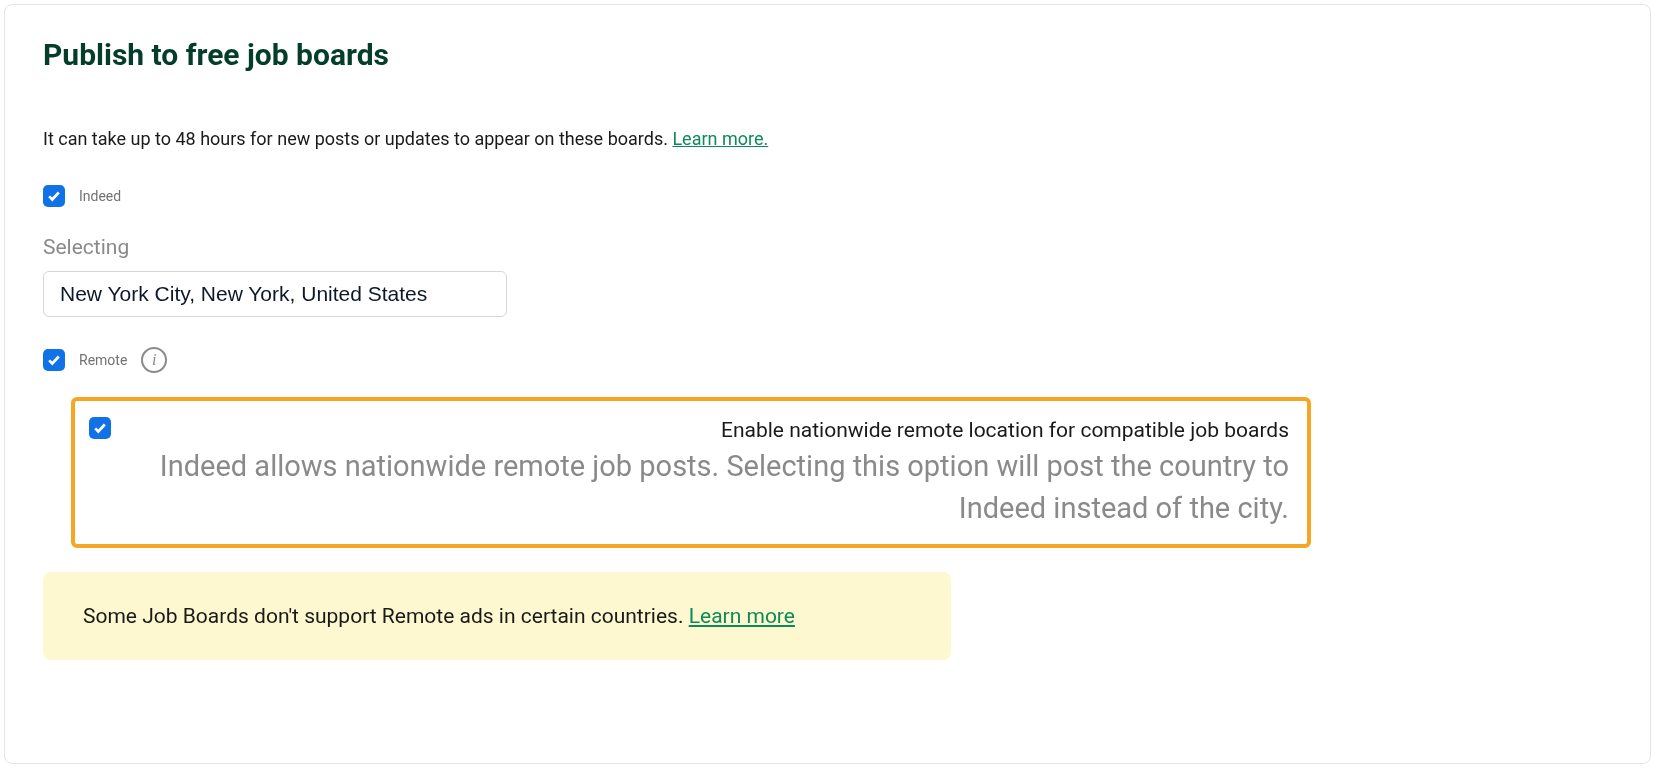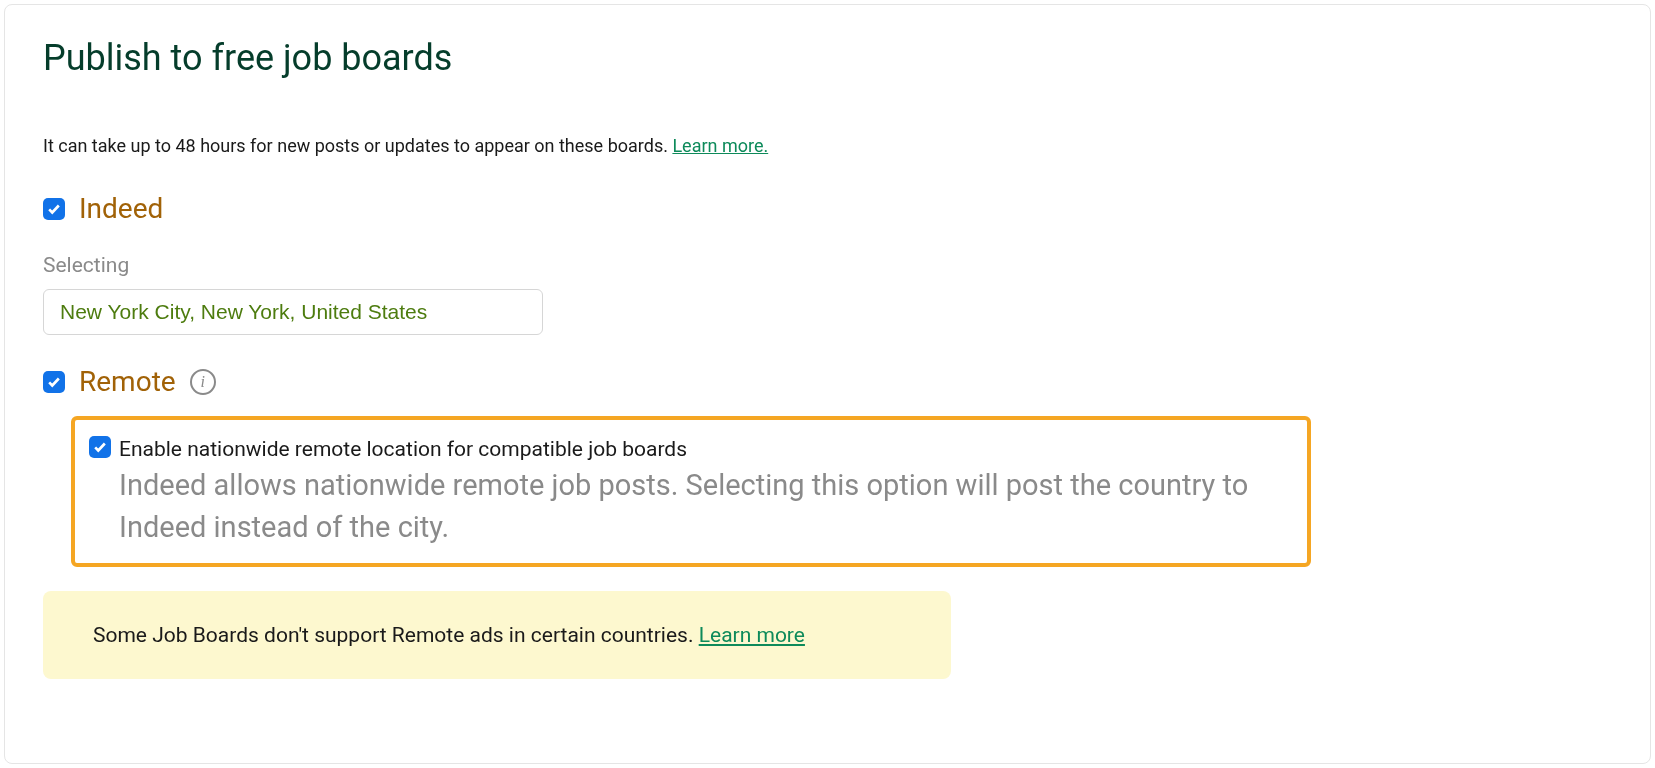--- a/index.html
+++ b/index.html
@@ -12,22 +12,22 @@
   }
   .panel {
     border: 1px solid #e5e5e5;
     border-radius: 8px;
     margin: 4px;
     padding: 32px 38px 48px 38px;
     width: calc(100% - 8px);
     min-height: 760px;
   }
   .title {
-    font-size: 36px;
-    font-weight: 400;
+    font-size: 30px;
+    font-weight: 700;
     color: #053d2b;
     margin: 0 0 56px 0;
   }
   .intro {
     font-size: 18px;
     color: #1a1a1a;
     margin-bottom: 36px;
   }
   .link {
     color: #0d8a5a;
@@ -46,36 +46,36 @@
     border-radius: 5px;
     background: #1172e8;
     display: inline-flex;
     align-items: center;
     justify-content: center;
     flex-shrink: 0;
     cursor: pointer;
   }
   .chk svg { width: 14px; height: 14px; stroke: #fff; stroke-width: 3; fill: none; }
   .chk-label {
-    font-size: 28px;
-    color: #a16207;
+    font-size: 14px;
+    color: #737373;
     text-align: right;
   }
   .field-label {
     font-size: 21px;
     color: #8a8a8a;
     margin-bottom: 12px;
   }
   .text-input {
     font-size: 21px;
     padding: 10px 16px;
     border: 1px solid #d6d6d6;
     border-radius: 6px;
-    width: 500px;
-    color: #4d7c0f;
+    width: 464px;
+    color: #0f172a;
     background: #fff;
     margin-bottom: 30px;
   }
   .info-icon {
     width: 26px;
     height: 26px;
     border: 2px solid #8a8a8a;
     border-radius: 50%;
     display: inline-flex;
     align-items: center;
@@ -92,37 +92,38 @@
     border-radius: 6px;
     padding: 14px 18px 14px 14px;
     margin-left: 28px;
     margin-bottom: 24px;
     display: inline-block;
     max-width: 1240px;
   }
   .highlight-inner {
     display: flex;
     align-items: flex-start;
-    gap: 8px;
+    gap: 24px;
+    text-align: right;
   }
   .highlight-inner .chk { margin-top: 2px; }
   .nw-label {
     font-size: 21px;
     color: #1a1a1a;
     line-height: 1.45;
   }
   .nw-desc {
     font-size: 29px;
     color: #8a8a8a;
     line-height: 1.45;
   }
   .note-box {
     background: #fdf8cf;
     border-radius: 8px;
-    padding: 28px 50px;
+    padding: 28px 40px;
     max-width: 908px;
     font-size: 21px;
     line-height: 1.55;
     color: #1a1a1a;
   }
 </style>
 </head>
 <body>
 
 <div class="panel">
@@ -139,21 +140,21 @@
       <svg viewBox="0 0 16 16">
           <polyline points="2.5 8.5 6 12 13.5 4"></polyline>
         </svg>
     </span>
     <span class="chk-label">Indeed</span>
   </div>
 
   <div class="field-label">Selecting</div>
   <input type="text" class="text-input" value="New York City, New York, United States" style="">
 
-  <div class="row" style="margin-bottom:18px;">
+  <div class="row" style="margin-bottom:24px;">
     <span class="chk">
       <svg viewBox="0 0 16 16">
           <polyline points="2.5 8.5 6 12 13.5 4"></polyline>
         </svg>
     </span>
     <span class="chk-label">Remote</span>
     <span class="info-icon">i</span>
   </div>
 
   <div class="highlight-box">

